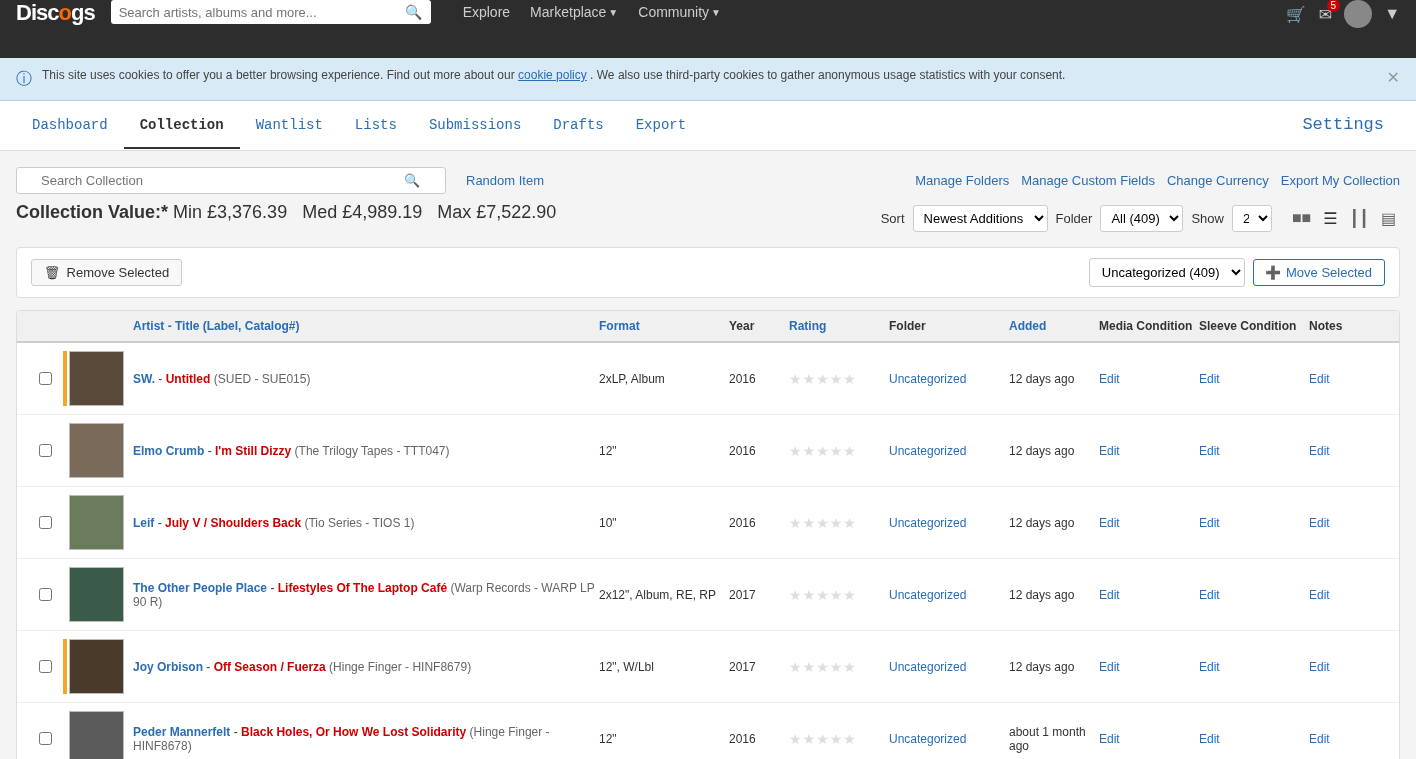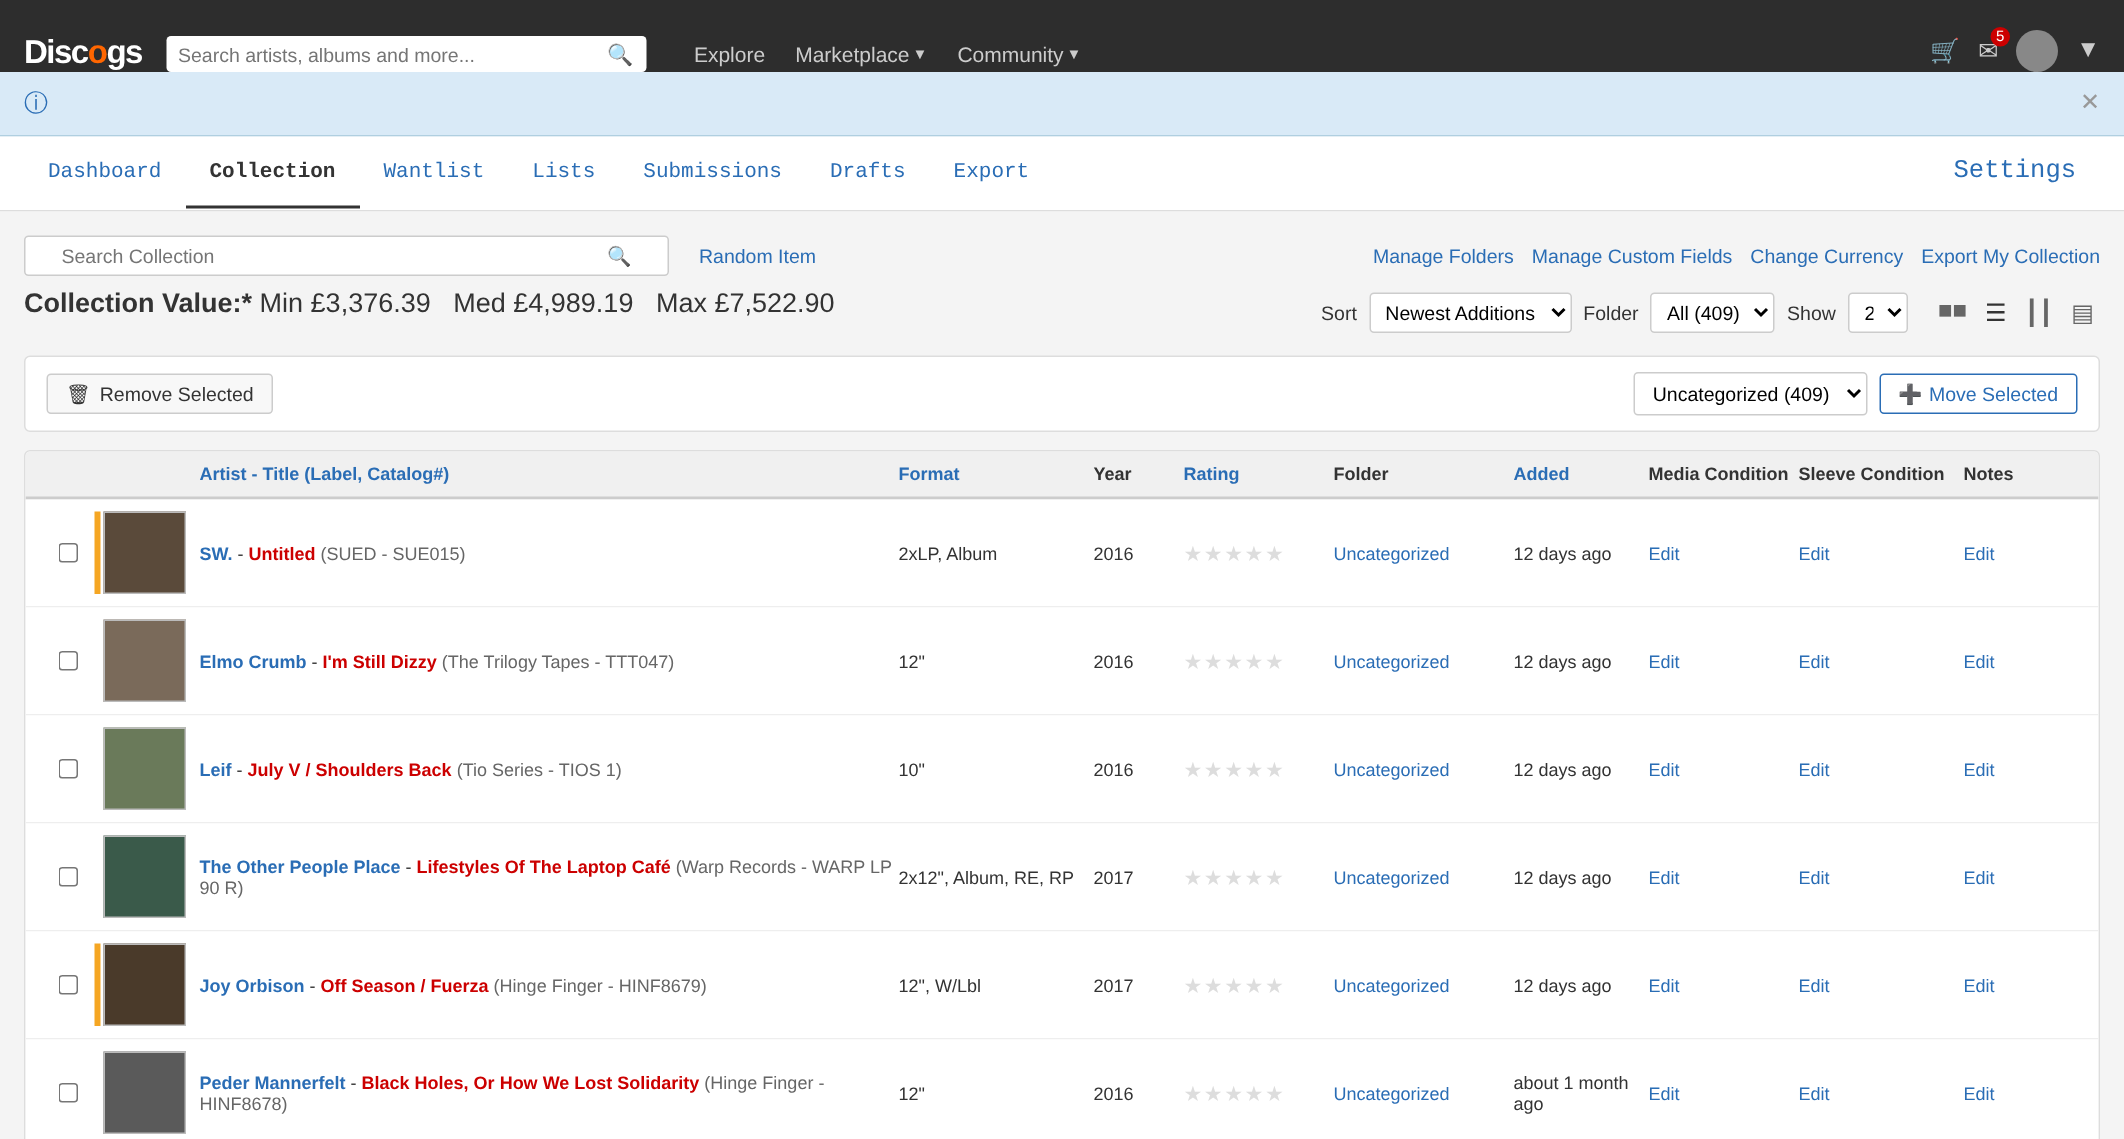--- a/index.html
+++ b/index.html
@@ -1,19 +1,19 @@
 <!DOCTYPE html>
 <html><head>
   <meta charset="utf-8">
   <style>
     * { box-sizing: border-box; margin: 0; padding: 0; }
     body { font-family: Arial, Helvetica, sans-serif; font-size: 13px; background: #f4f4f4; color: #333; }
 
     
-    .top-nav { background: #2d2d2d; display: flex; align-items: flex-end; padding: 0 16px; height: 48px; gap: 16px; }
+    .top-nav { background: #2d2d2d; display: flex; align-items: flex-start; padding: 0 16px; height: 58px; gap: 16px; }
     .logo { color: #fff; font-size: 22px; font-weight: bold; letter-spacing: -1px; white-space: nowrap; }
     .logo span { color: #ff6600; }
     .search-bar { display: flex; align-items: center; background: #fff; border-radius: 3px; padding: 4px 8px; flex: 1; max-width: 320px; }
     .search-bar input { border: none; outline: none; font-size: 13px; width: 100%; background: transparent; }
     .search-bar .search-icon-nav { color: #999; font-size: 14px; }
     .nav-links { display: flex; align-items: center; gap: 4px; margin-left: 8px; }
     .nav-link { color: #ccc; text-decoration: none; font-size: 14px; padding: 4px 8px; }
     .nav-dropdown { display: flex; align-items: center; gap: 2px; color: #ccc; font-size: 14px; padding: 4px 8px; cursor: pointer; }
     .nav-dropdown .arrow { font-size: 10px; }
     .nav-right { margin-left: auto; display: flex; align-items: center; gap: 12px; }
@@ -112,20 +112,25 @@
       ✉
       <span class="badge">5</span>
     </span>
     <span class="avatar"></span>
     <span class="nav-icon">▼</span>
   </div>
 </div>
 
 <div class="cookie-banner">
   <span class="info-icon">ⓘ</span>
+  <div>
+    <span>This site uses cookies to offer you a better browsing experience. Find out more about our</span>
+    <a href="#">cookie policy</a>
+    <span>. We also use third-party cookies to gather anonymous usage statistics with your consent.</span>
+  </div>
   <span class="cookie-close">✕</span>
 </div>
 
 <div class="tabs-row">
   <a class="tab">Dashboard</a>
   <a class="tab active">Collection</a>
   <a class="tab">Wantlist</a>
   <a class="tab">Lists</a>
   <a class="tab">Submissions</a>
   <a class="tab">Drafts</a>

